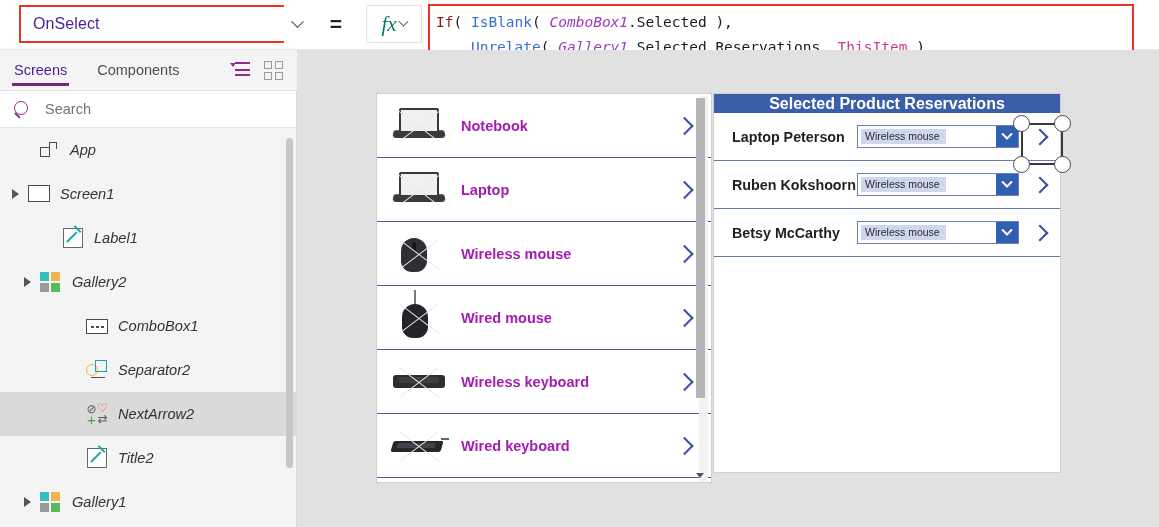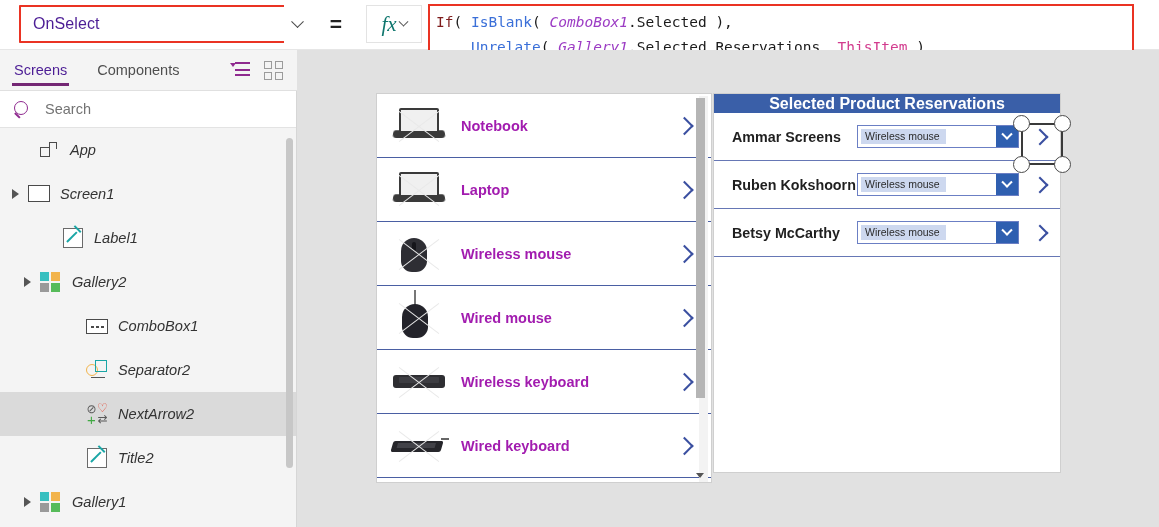--- a/index.html
+++ b/index.html
@@ -480,21 +480,21 @@
         <div class="g-scroll">
         <div class="g-thumbbar"></div>
         <span class="g-downarrow"></span>
       </div>
     </div>
 
     <div class="resv">
       <div class="resv-head">Selected Product Reservations</div>
       <div id="resv-host">
           <div class="r-item">
-            <span class="r-name">Ammar Screens</span>
+            <span class="r-name">Laptop Peterson</span>
             <span class="r-combo">
               <span class="r-chip">Wireless mouse</span>
               <span class="r-combo-btn">
                 <span class="cb"></span>
               </span>
             </span>
             <span class="r-chev"></span>
           </div>
           <div class="r-item">
             <span class="r-name">Ruben Kokshoorn</span>

